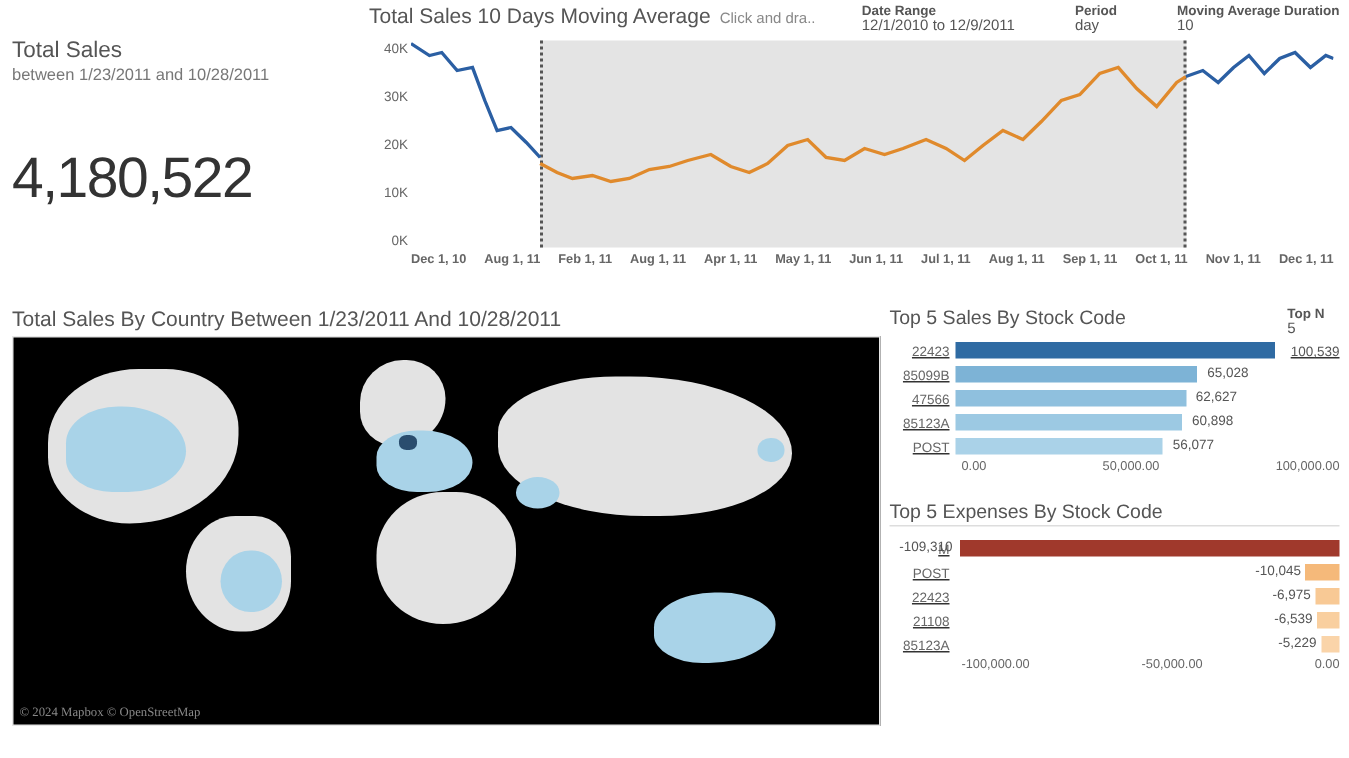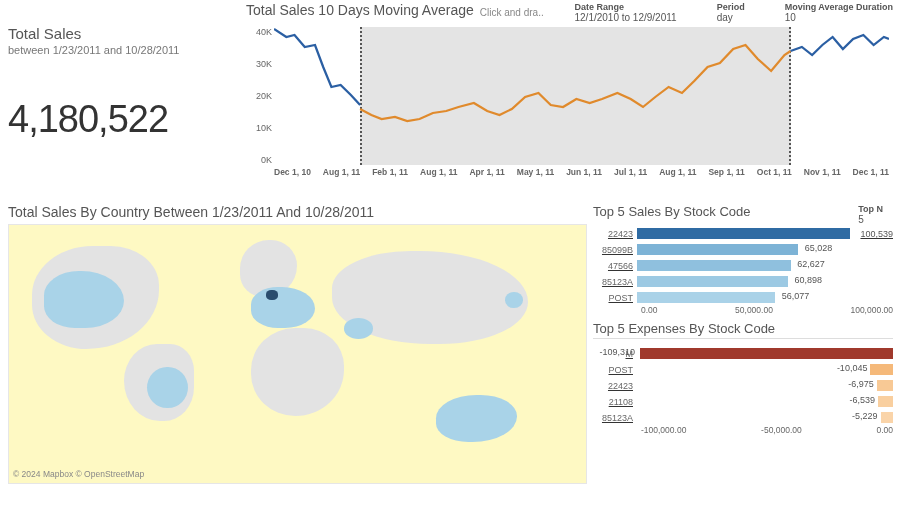--- a/index.html
+++ b/index.html
@@ -22,23 +22,23 @@
   .ts-plot { position: absolute; left: 28px; right: 4px; top: 0; bottom: 22px; }
   .ts-band { position: absolute; top: 0; bottom: 0; background: #e4e4e4; border-left: 2px dotted #555; border-right: 2px dotted #555; }
   .ts-ylabels { position: absolute; left: 0; top: 0; bottom: 22px; width: 26px; display: flex; flex-direction: column; justify-content: space-between; text-align: right; font-size: 9px; color: #666; }
   .ts-xlabels { position: absolute; left: 28px; right: 4px; bottom: 0; height: 20px; display: flex; justify-content: space-between; font-size: 8.5px; color: #666; }
   .ts-xlabels span { white-space: nowrap; font-weight: bold; }
   svg.line { position: absolute; inset: 0; width: 100%; height: 100%; }
   
   .bottom { grid-column: 1 / span 2; grid-row: 2; display: grid; grid-template-columns: 1fr 300px; gap: 6px; padding: 4px 6px 6px 8px; }
   .map-wrap { }
   .map-title { font-size: 14px; color: #555; margin-bottom: 4px; }
-  .map-box { position: relative; height: 260px; border: 1px solid #e6e6e6; background: #fef9c3; overflow: hidden; }
+  .map-box { position: relative; height: 260px; border: 1px solid #e6e6e6; background: #000000; overflow: hidden; font-family: Liberation Serif, serif; }
   .map-attrib { position: absolute; left: 4px; bottom: 4px; font-size: 8.5px; color: #888; }
-  .right-col { display: flex; flex-direction: column; gap: 6px; }
+  .right-col { display: flex; flex-direction: column; gap: 18px; }
   .bar-section .sec-title { font-size: 13px; color: #555; }
   .topn { position: absolute; right: 10px; }
   .topn .param-label { font-size: 9px; }
   .topn .param-value { font-size: 10px; }
   .bars { margin-top: 6px; }
   .bar-row { display: flex; align-items: flex-end; height: 14px; margin-bottom: 2px; font-size: 9px; text-decoration: underline; }
   .bar-label { width: 44px; text-align: right; color: #666; padding-right: 4px; font-size: 9px; }
   .bar-track { flex: 1; height: 11px; position: relative; }
   .bar-fill { position: absolute; top: 0; bottom: 0; }
   .bar-val { font-size: 9px; color: #555; margin-left: 4px; white-space: nowrap; }

